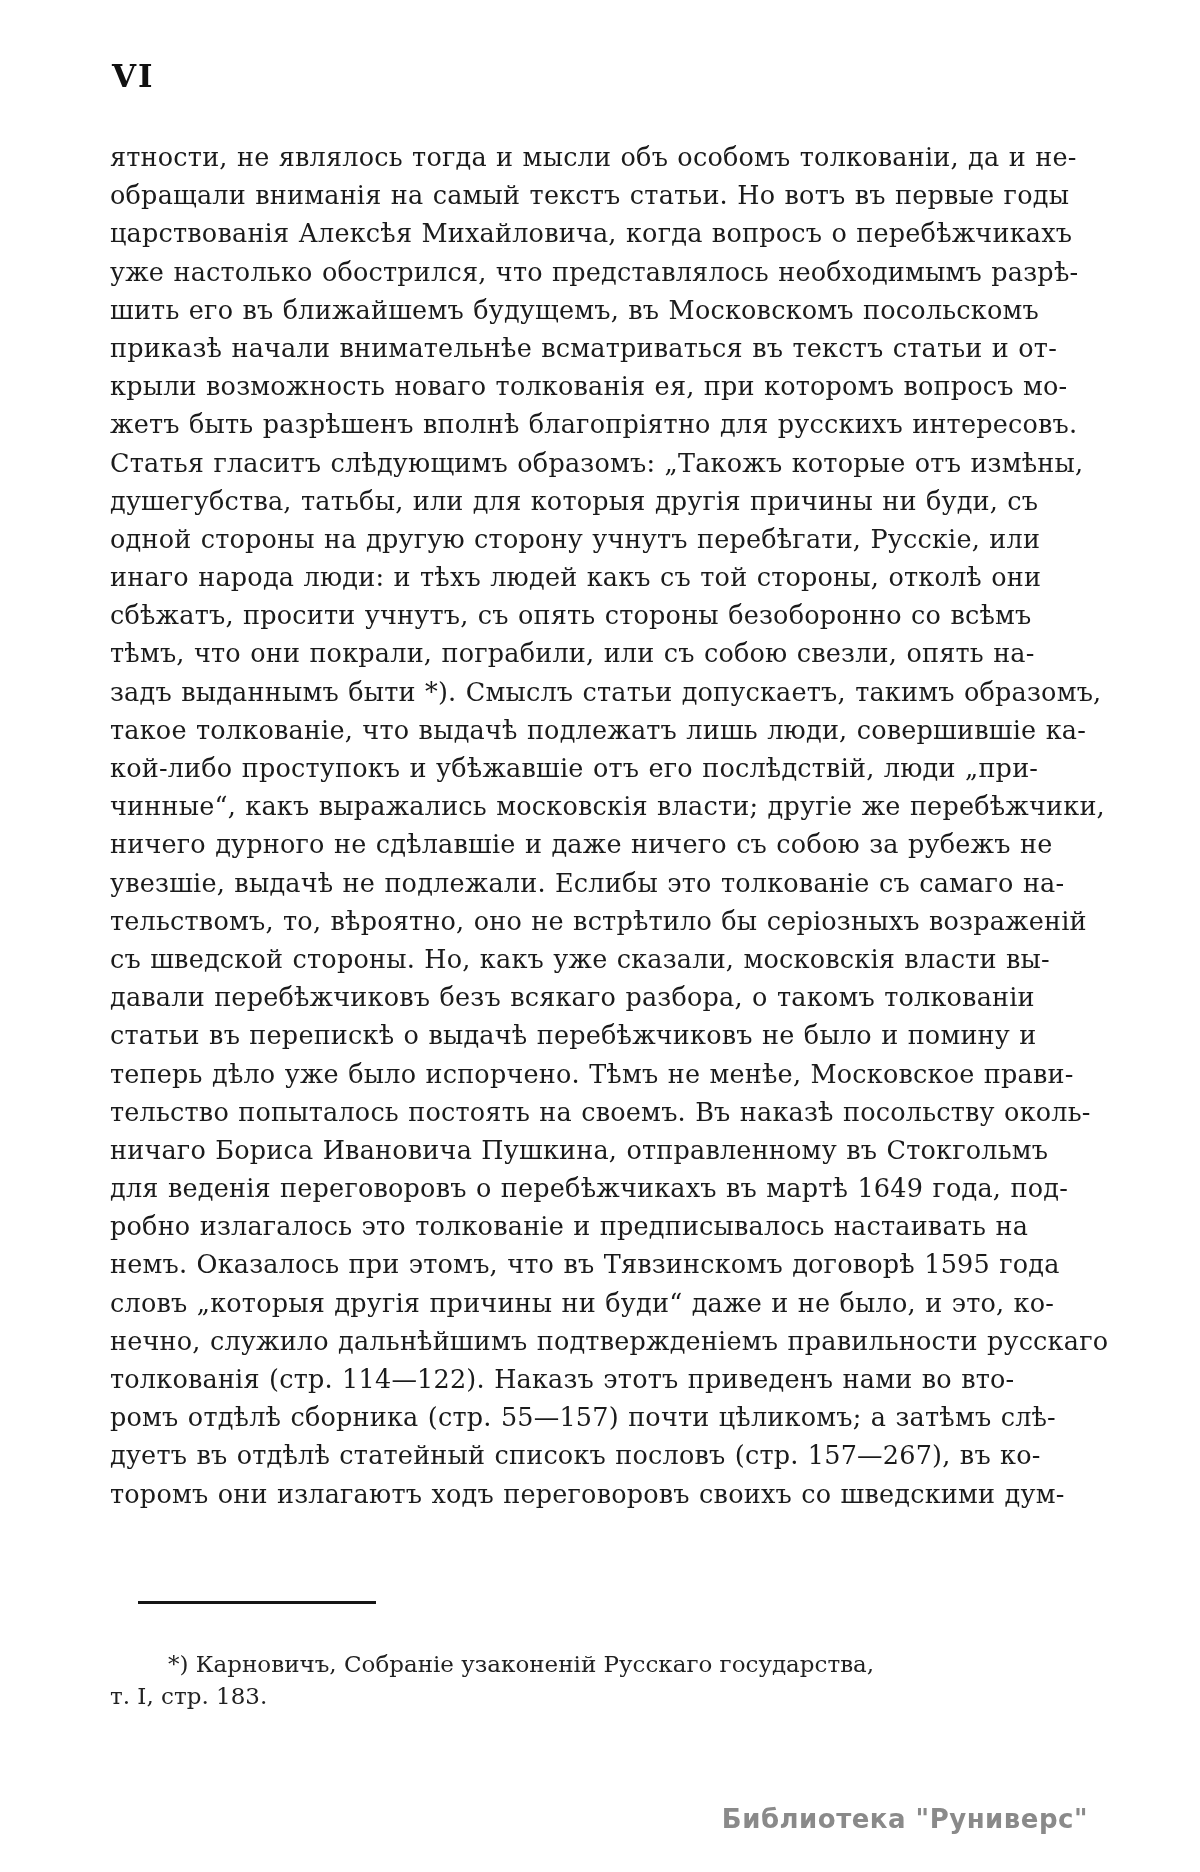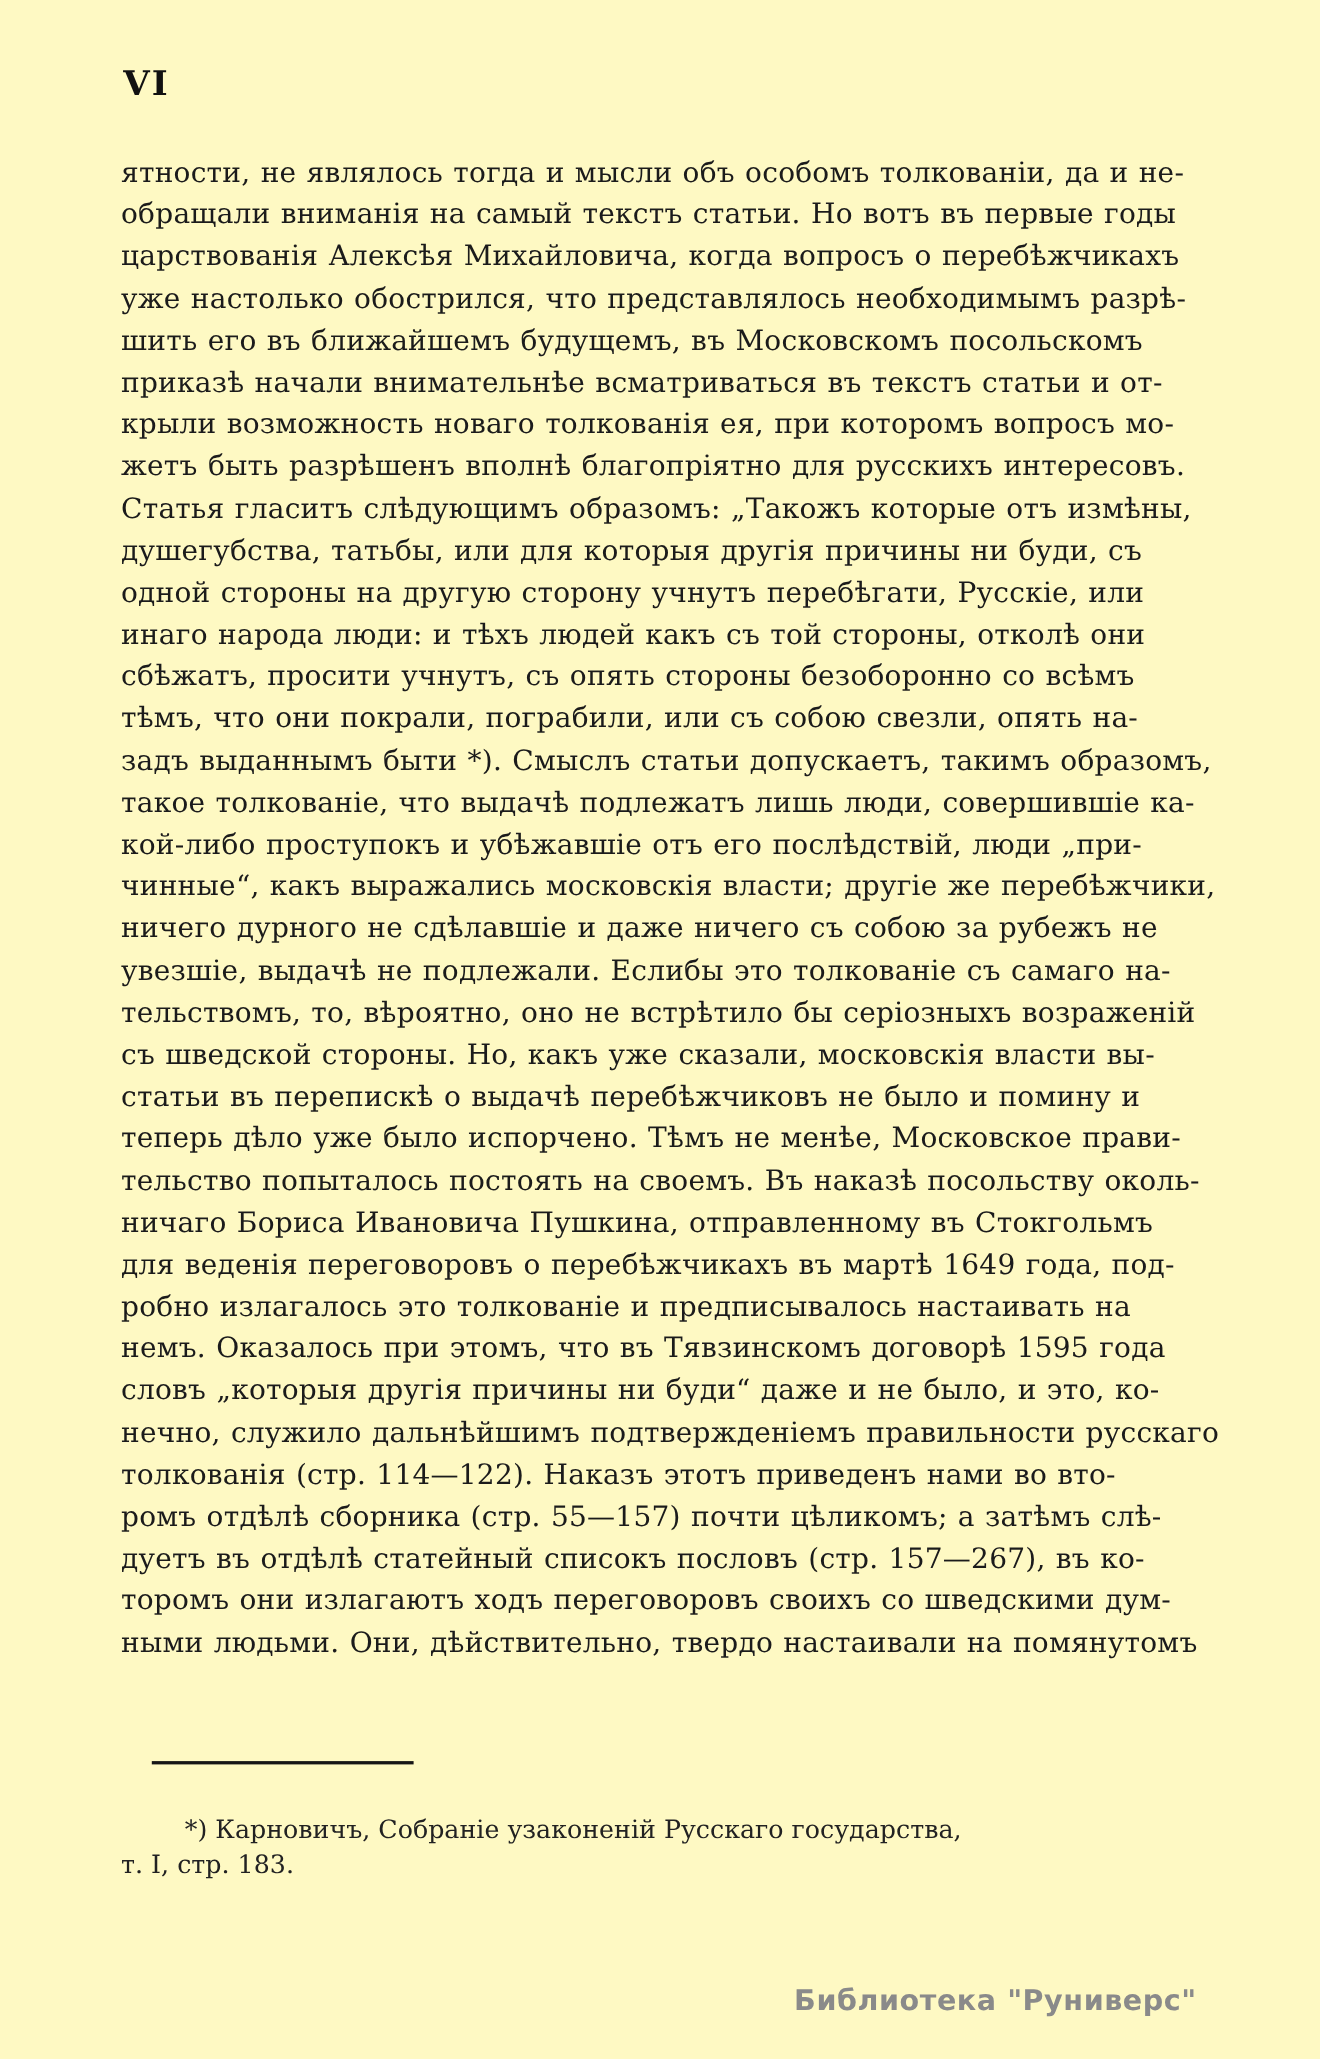--- a/index.html
+++ b/index.html
@@ -5,21 +5,21 @@
   html, body {
     margin: 0;
     padding: 0;
     background: #e8e8e8;
   }
   .page {
     position: relative;
     width: 1200px;
     height: 1872px;
     margin: 0 auto;
-    background: #fef9c3;
+    background: #ffffff;
     overflow: hidden;
     font-family: "DejaVu Serif", "Liberation Serif", serif;
     color: #1b1b1b;
   }
   .page-number {
     position: absolute;
     left: 112px;
     top: 58px;
     font-size: 31px;
     font-weight: bold;
@@ -101,34 +101,34 @@
       <div class="line">сбѣжатъ, просити учнутъ, съ опять стороны безоборонно со всѣмъ</div>
       <div class="line">тѣмъ, что они покрали, пограбили, или съ собою свезли, опять на-</div>
       <div class="line">задъ выданнымъ быти *). Смыслъ статьи допускаетъ, такимъ образомъ,</div>
       <div class="line">такое толкованіе, что выдачѣ подлежатъ лишь люди, совершившіе ка-</div>
       <div class="line">кой-либо проступокъ и убѣжавшіе отъ его послѣдствій, люди „при-</div>
       <div class="line">чинные“, какъ выражались московскія власти; другіе же перебѣжчики,</div>
       <div class="line">ничего дурного не сдѣлавшіе и даже ничего съ собою за рубежъ не</div>
       <div class="line">увезшіе, выдачѣ не подлежали. Еслибы это толкованіе съ самаго на-</div>
       <div class="line">тельствомъ, то, вѣроятно, оно не встрѣтило бы серіозныхъ возраженій</div>
       <div class="line">съ шведской стороны. Но, какъ уже сказали, московскія власти вы-</div>
+      <div class="line">давали перебѣжчиковъ безъ всякаго разбора, о такомъ толкованіи</div>
       <div class="line">статьи въ перепискѣ о выдачѣ перебѣжчиковъ не было и помину и</div>
       <div class="line">теперь дѣло уже было испорчено. Тѣмъ не менѣе, Московское прави-</div>
       <div class="line">тельство попыталось постоять на своемъ. Въ наказѣ посольству околь-</div>
       <div class="line">ничаго Бориса Ивановича Пушкина, отправленному въ Стокгольмъ</div>
       <div class="line">для веденія переговоровъ о перебѣжчикахъ въ мартѣ 1649 года, под-</div>
       <div class="line">робно излагалось это толкованіе и предписывалось настаивать на</div>
       <div class="line">немъ. Оказалось при этомъ, что въ Тявзинскомъ договорѣ 1595 года</div>
       <div class="line">словъ „которыя другія причины ни буди“ даже и не было, и это, ко-</div>
       <div class="line">нечно, служило дальнѣйшимъ подтвержденіемъ правильности русскаго</div>
       <div class="line">толкованія (стр. 114—122). Наказъ этотъ приведенъ нами во вто-</div>
       <div class="line">ромъ отдѣлѣ сборника (стр. 55—157) почти цѣликомъ; а затѣмъ слѣ-</div>
       <div class="line">дуетъ въ отдѣлѣ статейный списокъ пословъ (стр. 157—267), въ ко-</div>
       <div class="line">торомъ они излагаютъ ходъ переговоровъ своихъ со шведскими дум-</div>
-      <div class="line">ными людьми. Они, дѣйствительно, твердо настаивали на помянутомъ</div>
     </div>
 
   <div class="footnote-rule"></div>
 
   <div class="footnote">*) Карновичъ, Собраніе узаконеній Русскаго государства, т. I, стр. 183.</div>
 
   <div class="watermark" style="color: rgb(138, 138, 138);">Библиотека "Руниверс"</div>
 
 </div>
 

